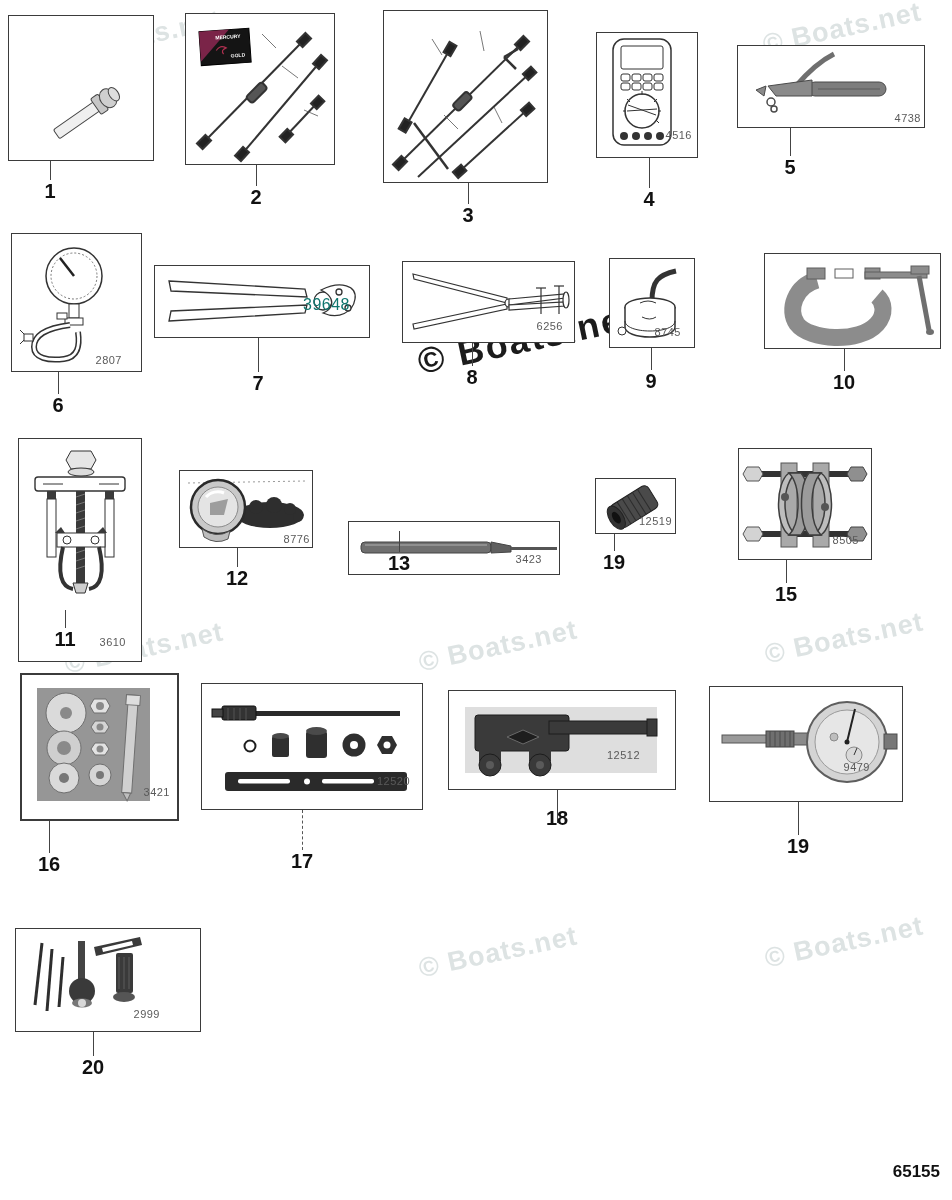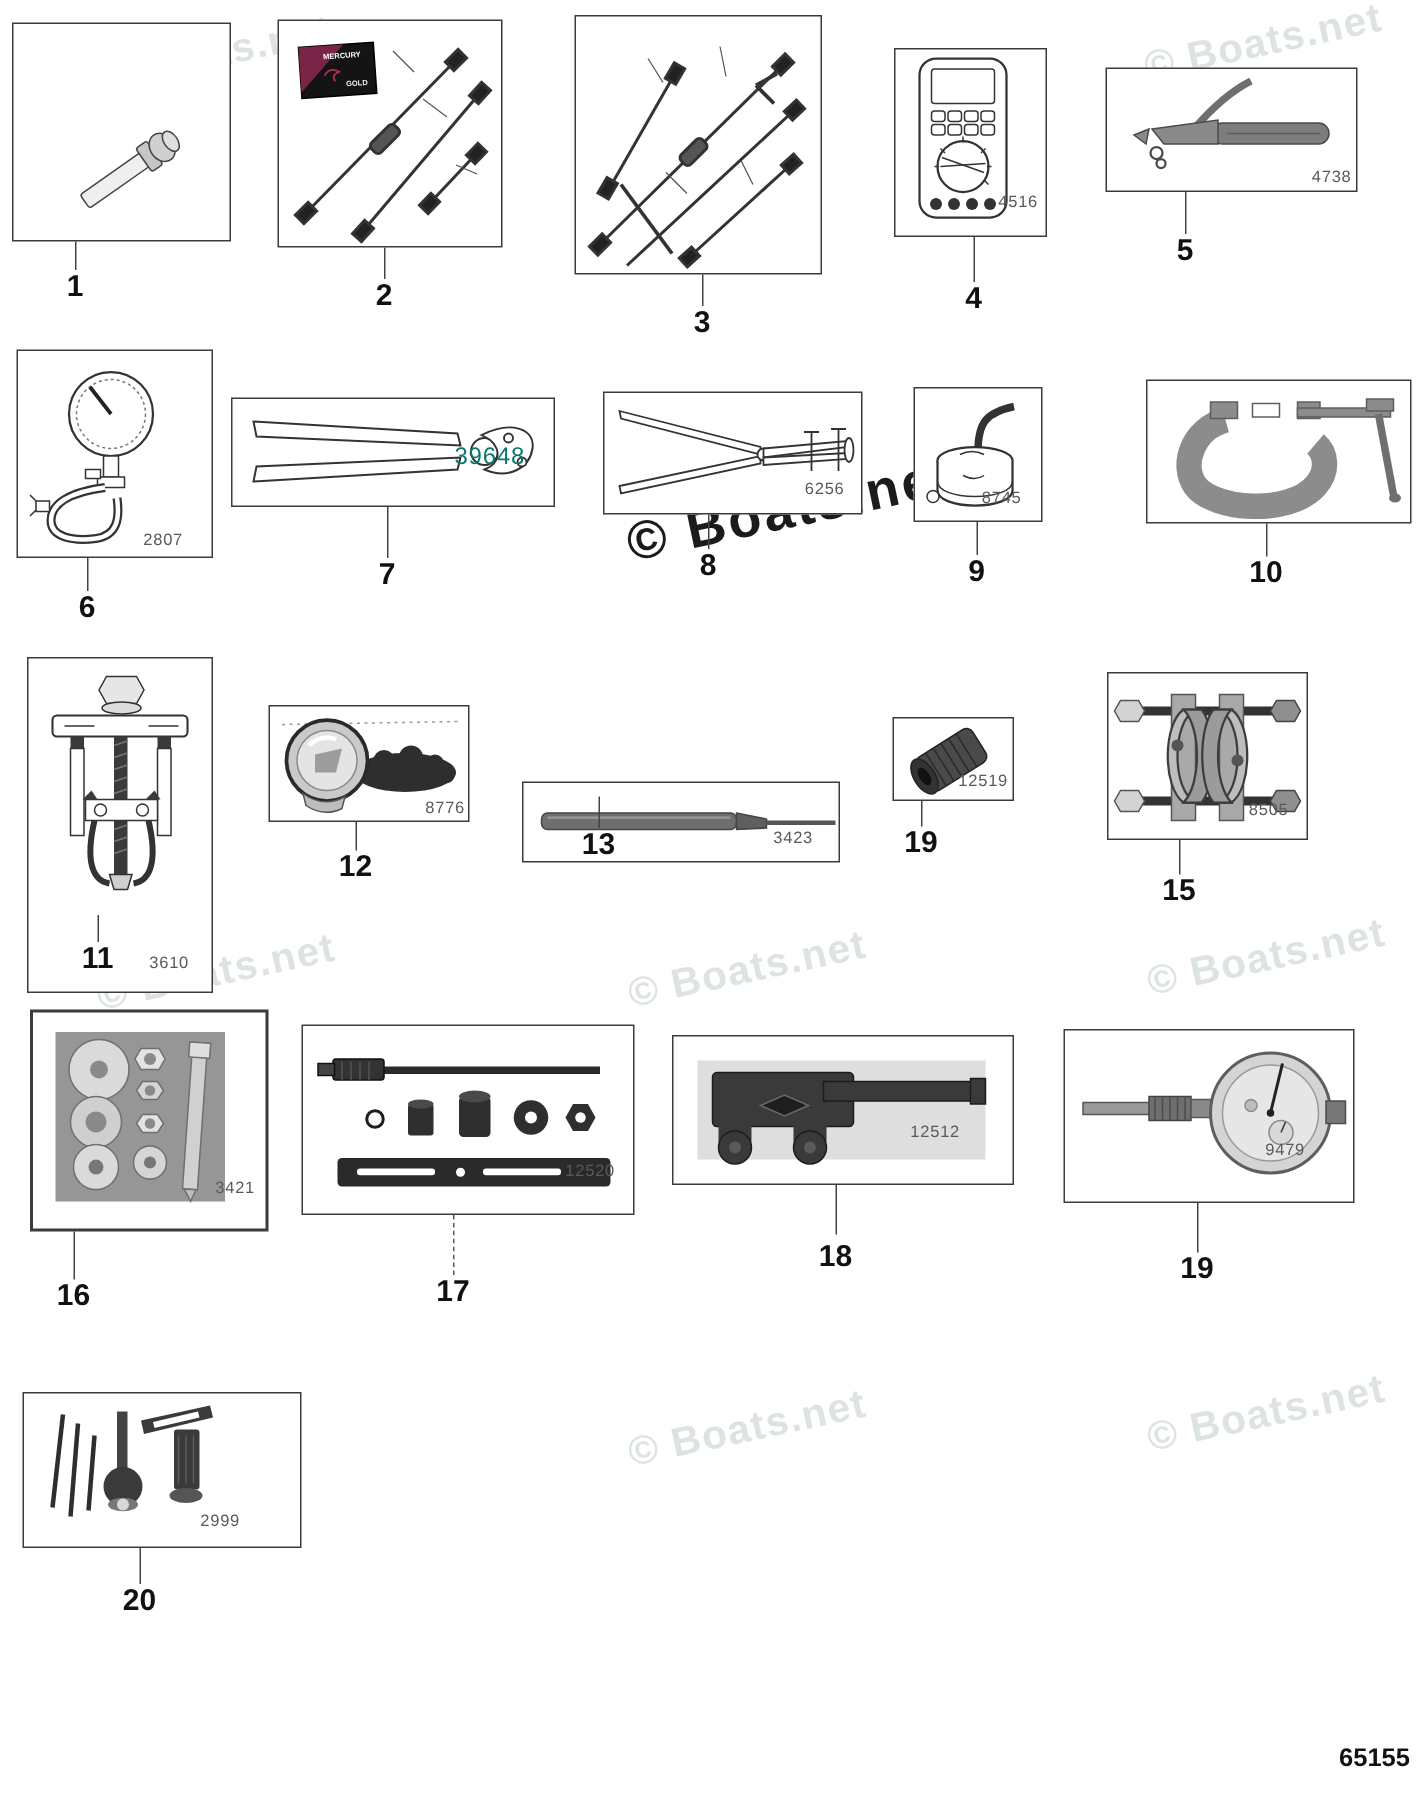--- a/index.html
+++ b/index.html
@@ -135,21 +135,21 @@
           <circle cx="39" cy="103" r="4"></circle>
         <circle cx="51" cy="103" r="4"></circle>
           <circle cx="63" cy="103" r="4"></circle>
       </g>
     </svg>
     <span class="part" style="right:5px;bottom:16px;">4516</span>
   </div>
   <div class="lead" style="left:649px;top:158px;height:30px;"></div>
   <div class="num" style="left:649px;top:188px;">4</div>
 
-  <div class="item" style="left:737px;top:45px;width:168px;height:83px;text-align:right;">
+  <div class="item" style="left:737px;top:45px;width:188px;height:83px;text-align:right;">
     <svg width="165" height="80" viewBox="0 0 165 80">
       <path d="M58,40 C70,26 84,14 96,8" stroke="#6f6f6f" stroke-width="5" fill="none"></path>
       <rect x="70" y="36" width="78" height="14" rx="7" fill="#7d7d7d" stroke="#4a4a4a"></rect>
       <polygon points="30,40 74,34 74,50 38,50" fill="#8a8a8a" stroke="#4a4a4a"></polygon>
       <path d="M28,40 l-10,4 8,6 z" fill="#8a8a8a" stroke="#4a4a4a"></path>
       <circle cx="33" cy="56" r="4" fill="none" stroke="#4a4a4a" stroke-width="1.5"></circle>
       <circle cx="36" cy="63" r="3" fill="none" stroke="#4a4a4a" stroke-width="1.5"></circle>
       <line x1="80" y1="43" x2="142" y2="43" stroke="#5c5c5c" stroke-width="1"></line>
     </svg>
     <span class="part" style="right:3px;bottom:3px;">4738</span>
@@ -421,21 +421,21 @@
       <rect x="30" y="58" width="22" height="12" fill="#3a3a3a"></rect>
       <rect x="80" y="58" width="22" height="12" fill="#3a3a3a"></rect>
       <circle cx="41" cy="74" r="11" fill="#3a3a3a" stroke="#1c1c1c"></circle>
       <circle cx="91" cy="74" r="11" fill="#3a3a3a" stroke="#1c1c1c"></circle>
       <circle cx="41" cy="74" r="4" fill="#5a5a5a"></circle>
       <circle cx="91" cy="74" r="4" fill="#5a5a5a"></circle>
     </svg>
     <span class="part" style="right:35px;bottom:28px;">12512</span>
   </div>
   <div class="lead" style="left:557px;top:790px;height:33px;"></div>
-  <div class="num" style="left:557px;top:827px;text-align:right;">18</div>
+  <div class="num" style="left:557px;top:807px;text-align:right;">18</div>
 
   <div class="item" style="left:709px;top:686px;width:194px;height:116px;">
     <svg width="190" height="113" viewBox="0 0 190 113">
       <rect x="12" y="48" width="58" height="8" fill="#9a9a9a" stroke="#555"></rect>
       <rect x="56" y="44" width="28" height="16" fill="#6f6f6f" stroke="#444"></rect>
       <g stroke="#4c4c4c" stroke-width="1">
         <line x1="60" y1="44" x2="60" y2="60"></line>
           <line x1="65" y1="44" x2="65" y2="60"></line>
         <line x1="70" y1="44" x2="70" y2="60"></line>
           <line x1="75" y1="44" x2="75" y2="60"></line>

